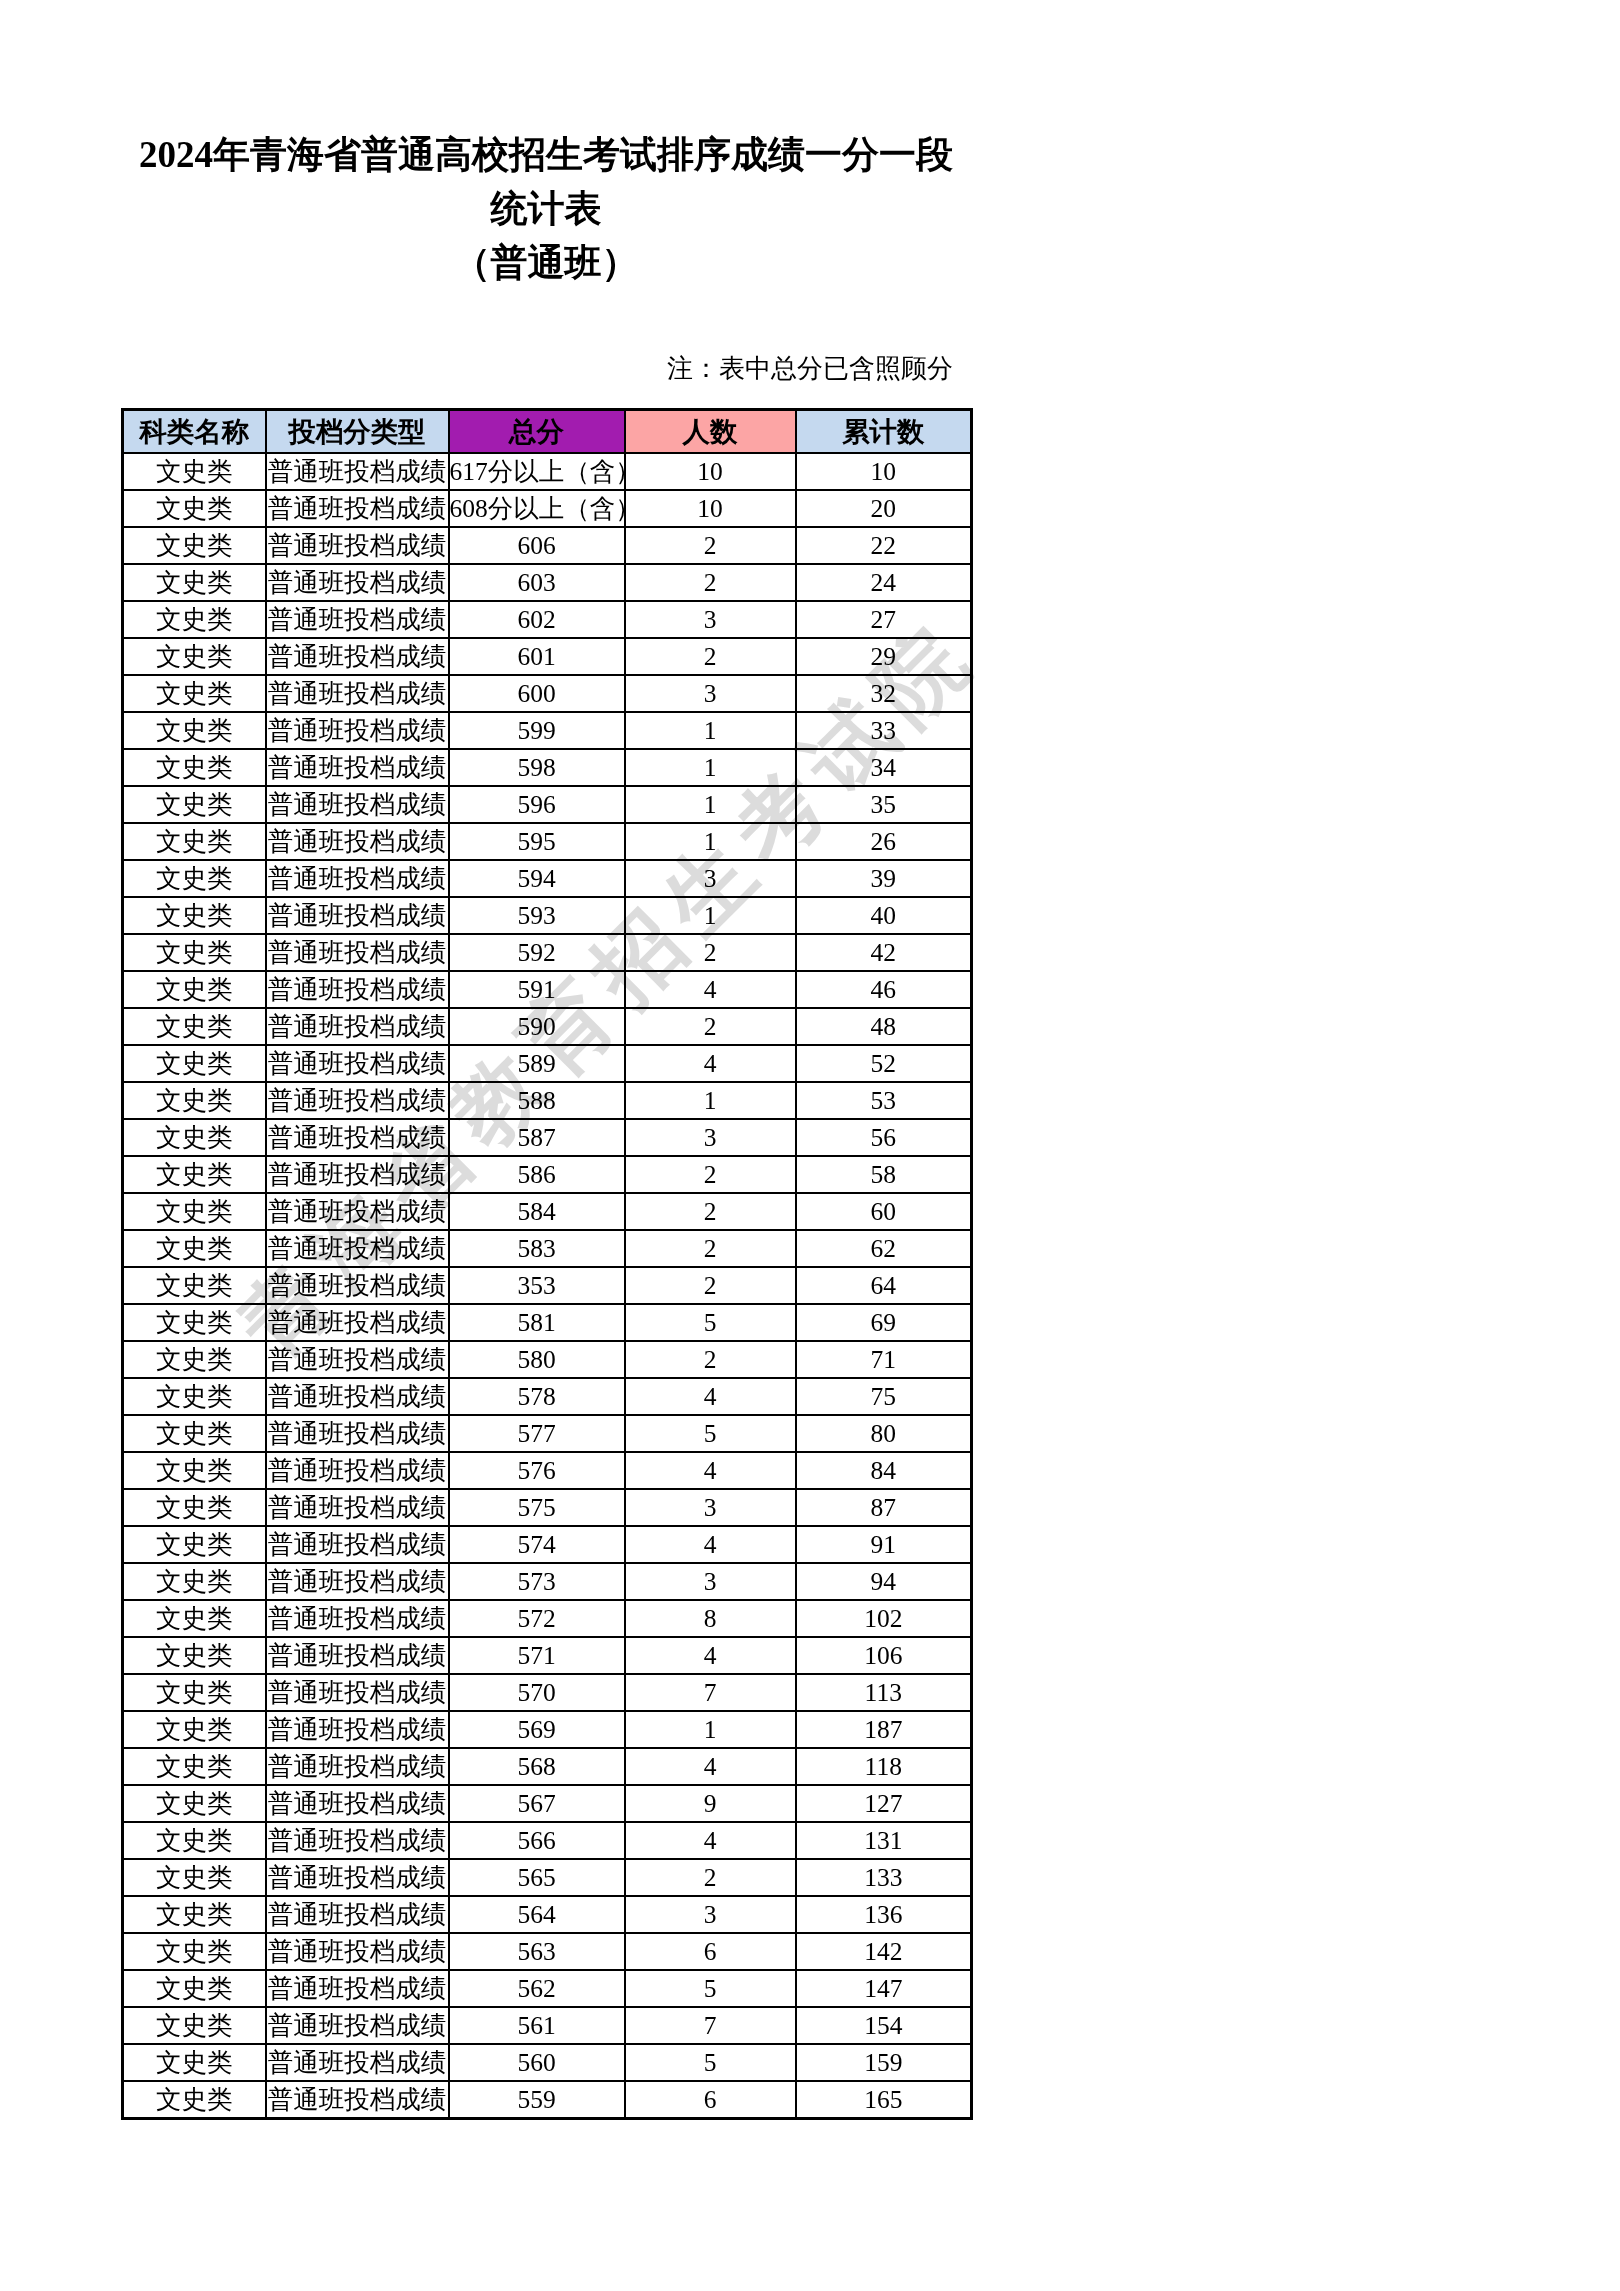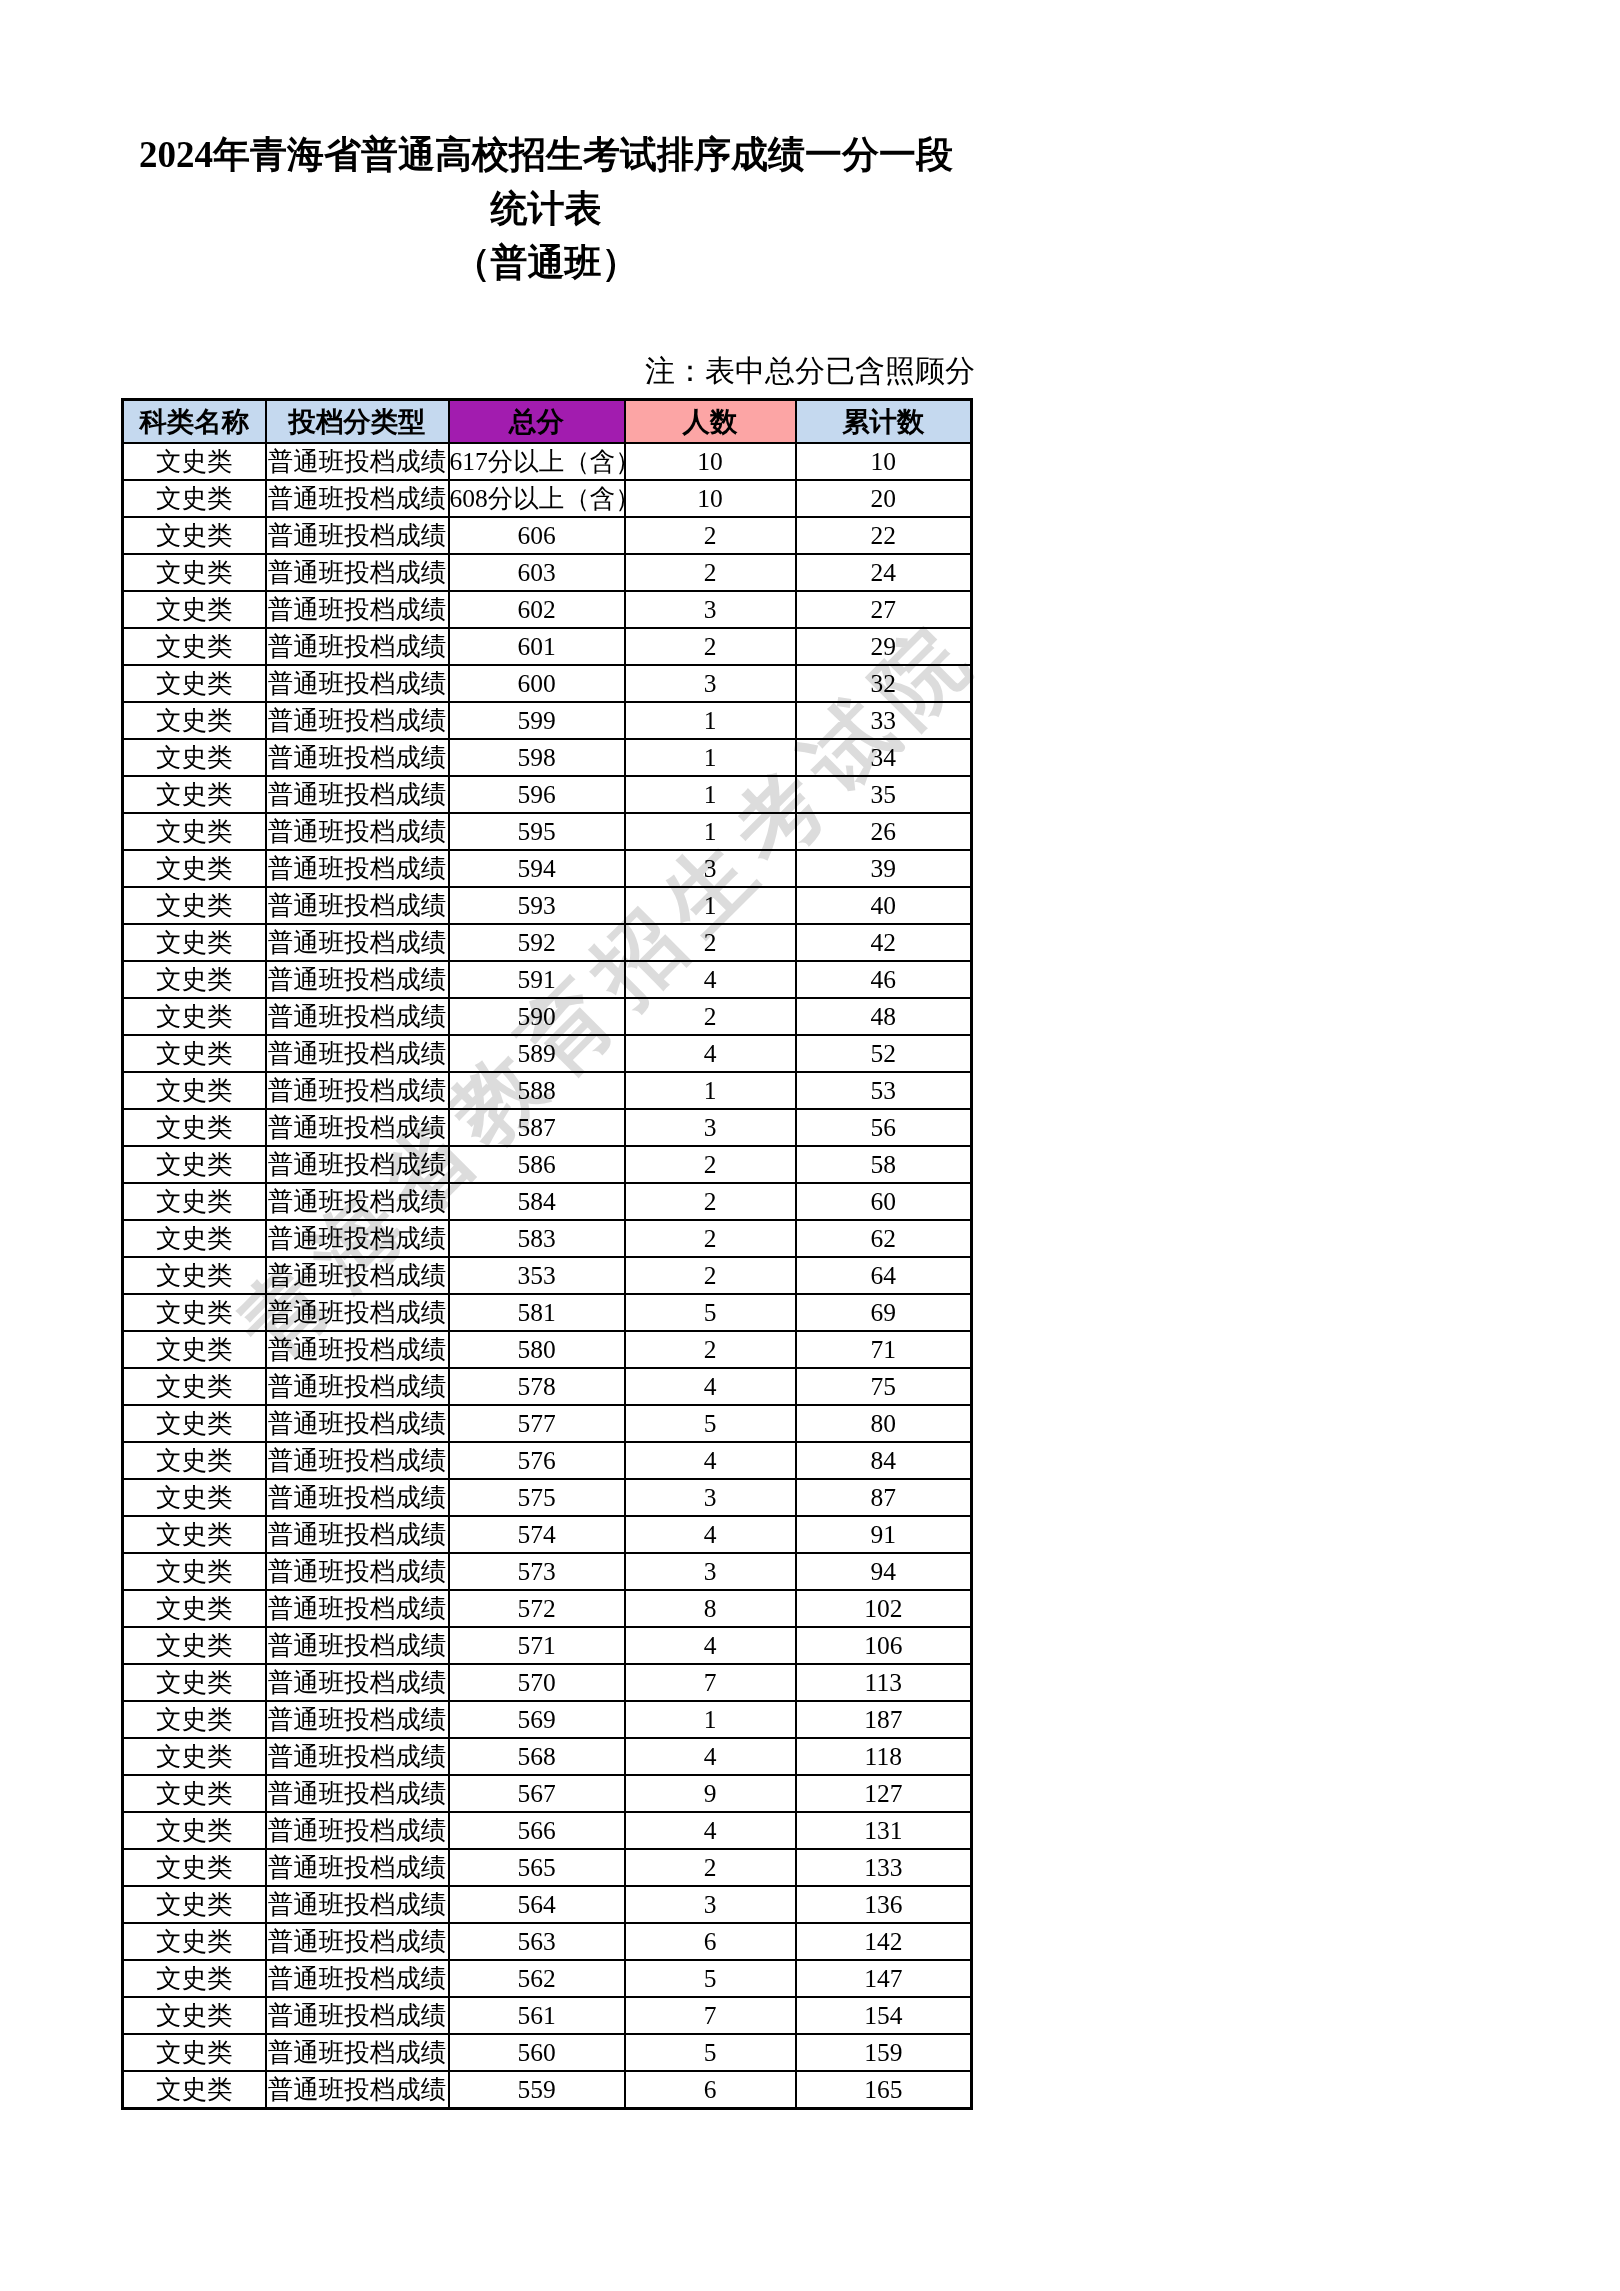--- a/index.html
+++ b/index.html
@@ -46,27 +46,27 @@
     line-height: 54px;
     font-weight: bold;
     z-index: 1;
   }
   .note {
     position: absolute;
     left: 0;
     top: 351px;
     width: 1620px;
     text-align: center;
-    font-size: 30px;
+    font-size: 26px;
     z-index: 1;
   }
   table.score-table {
     position: absolute;
     left: 121px;
-    top: 398px;
+    top: 408px;
     width: 850px;
     border-collapse: collapse;
     table-layout: fixed;
     border: 3.9px solid #000;
     z-index: 1;
     background: transparent;
     font-family: Liberation Serif, serif;
   }
   .score-table th,
   .score-table td {

